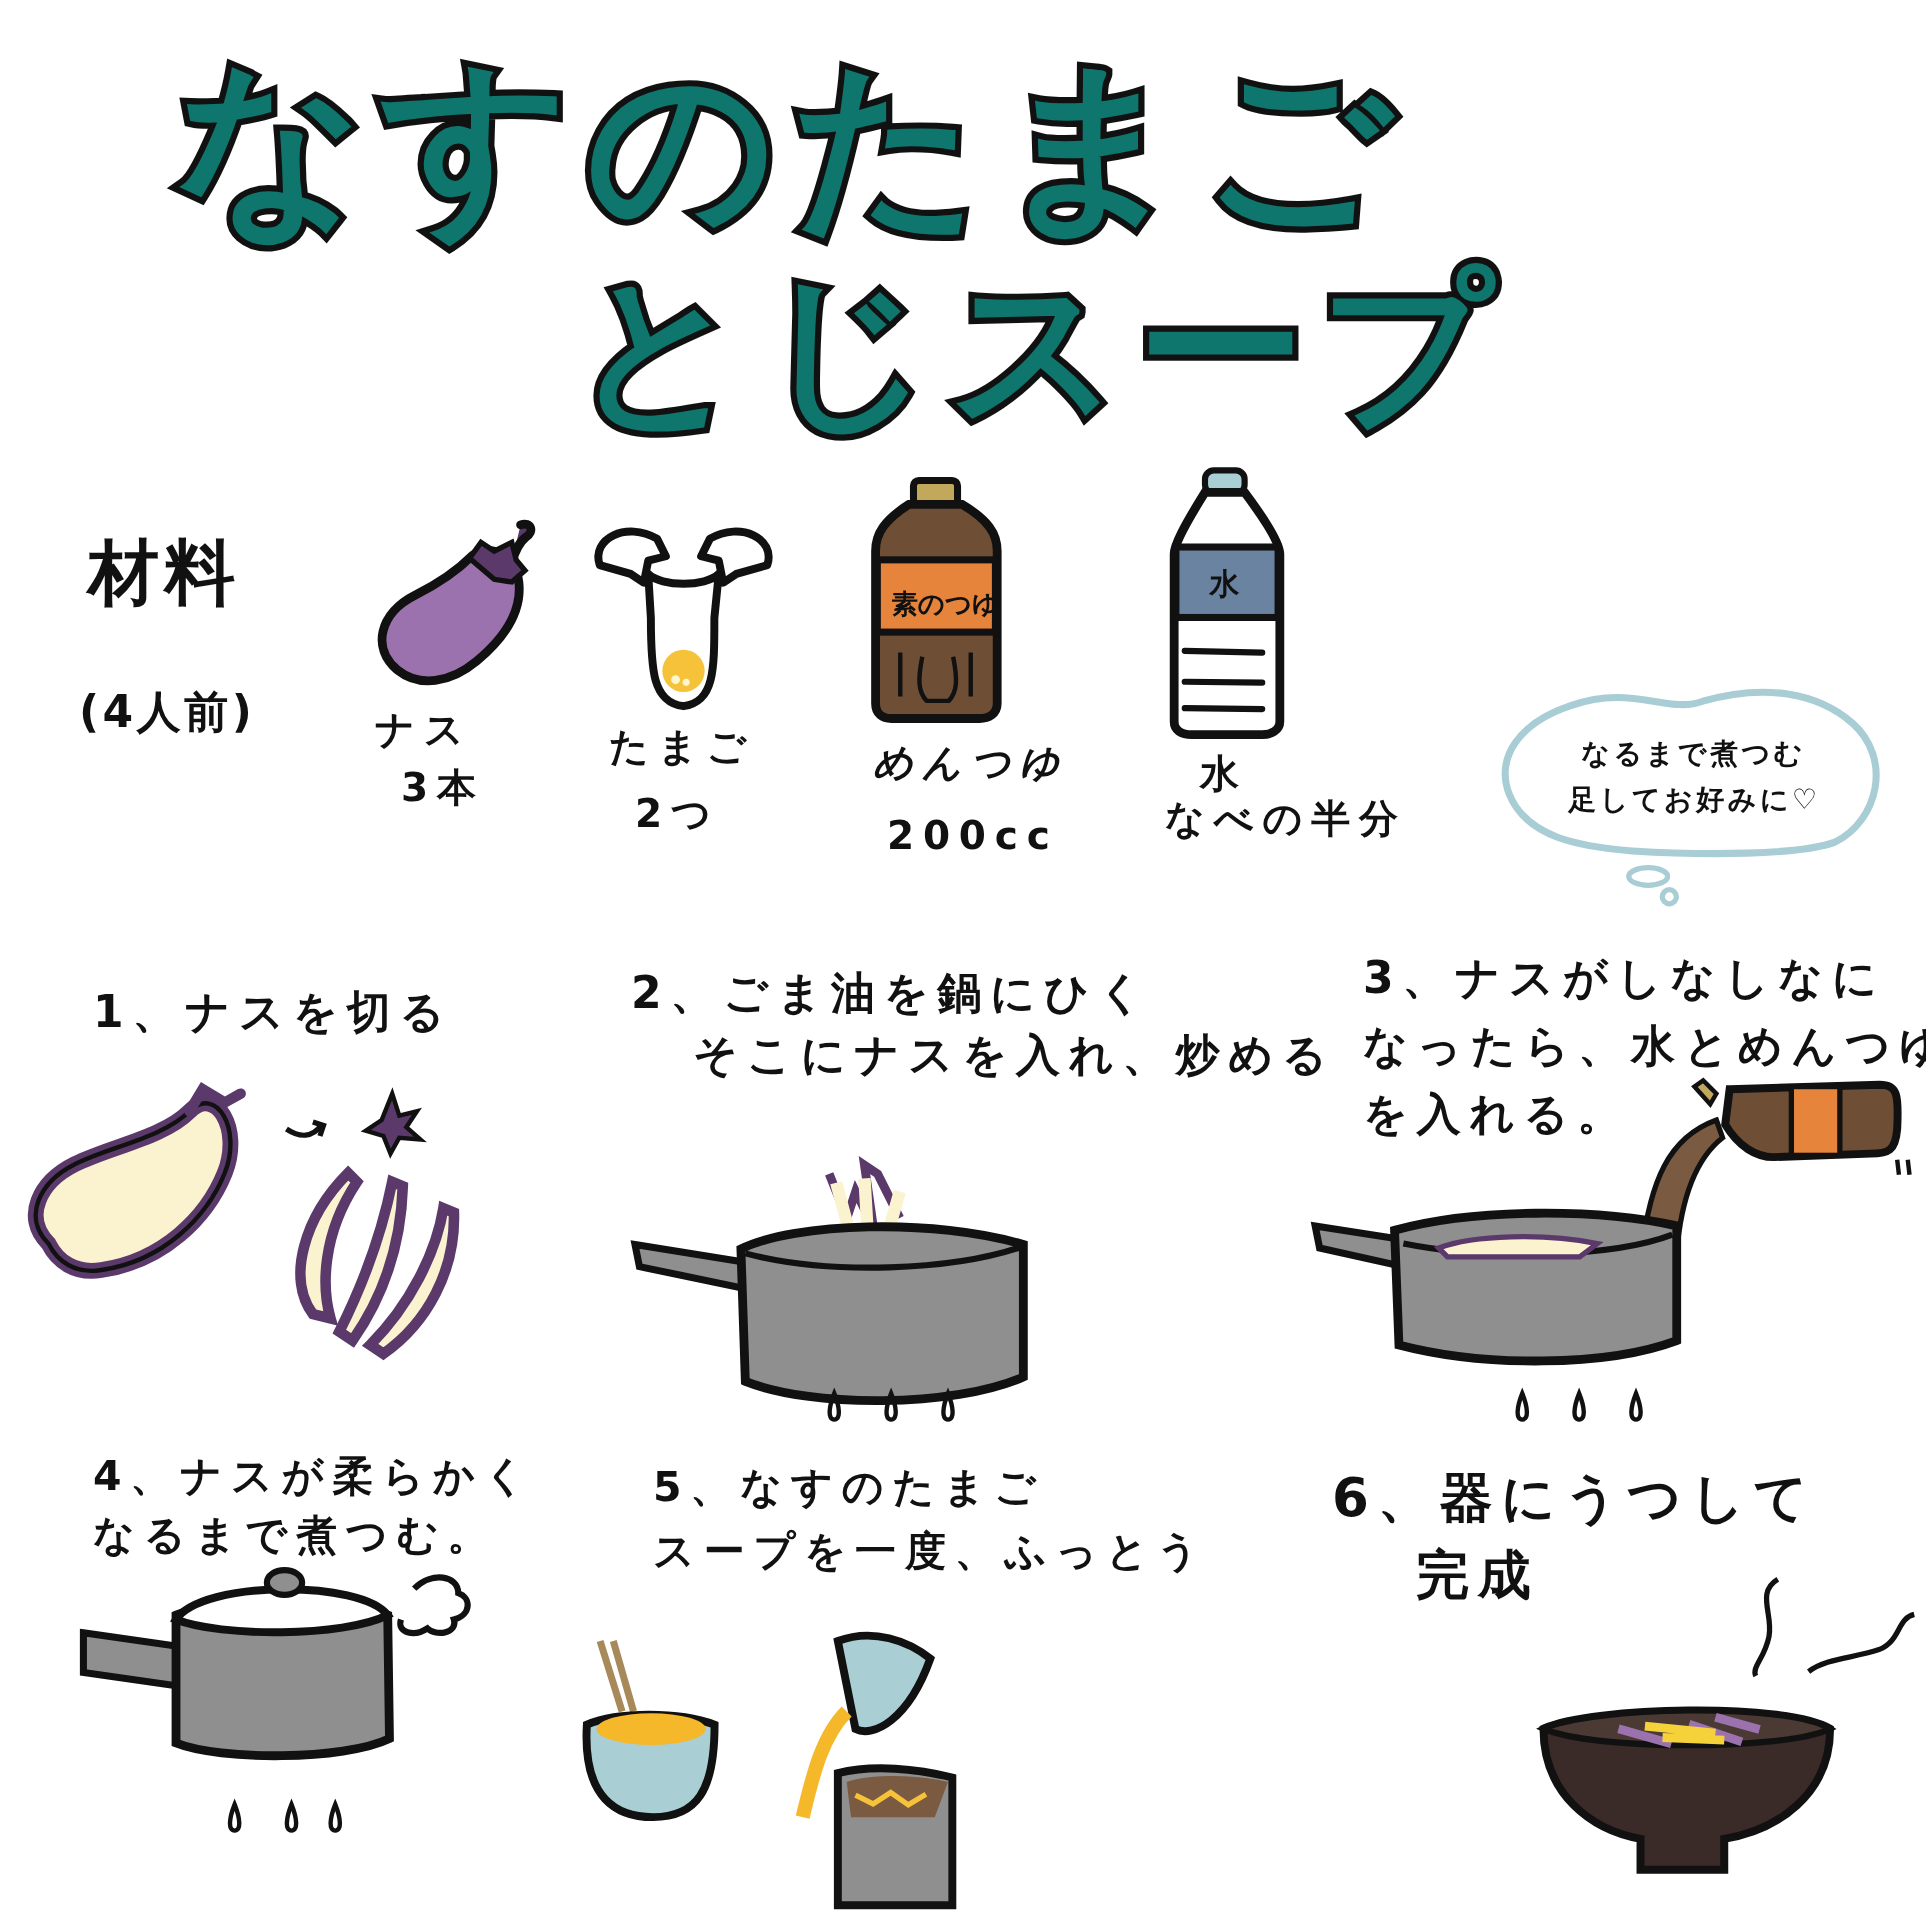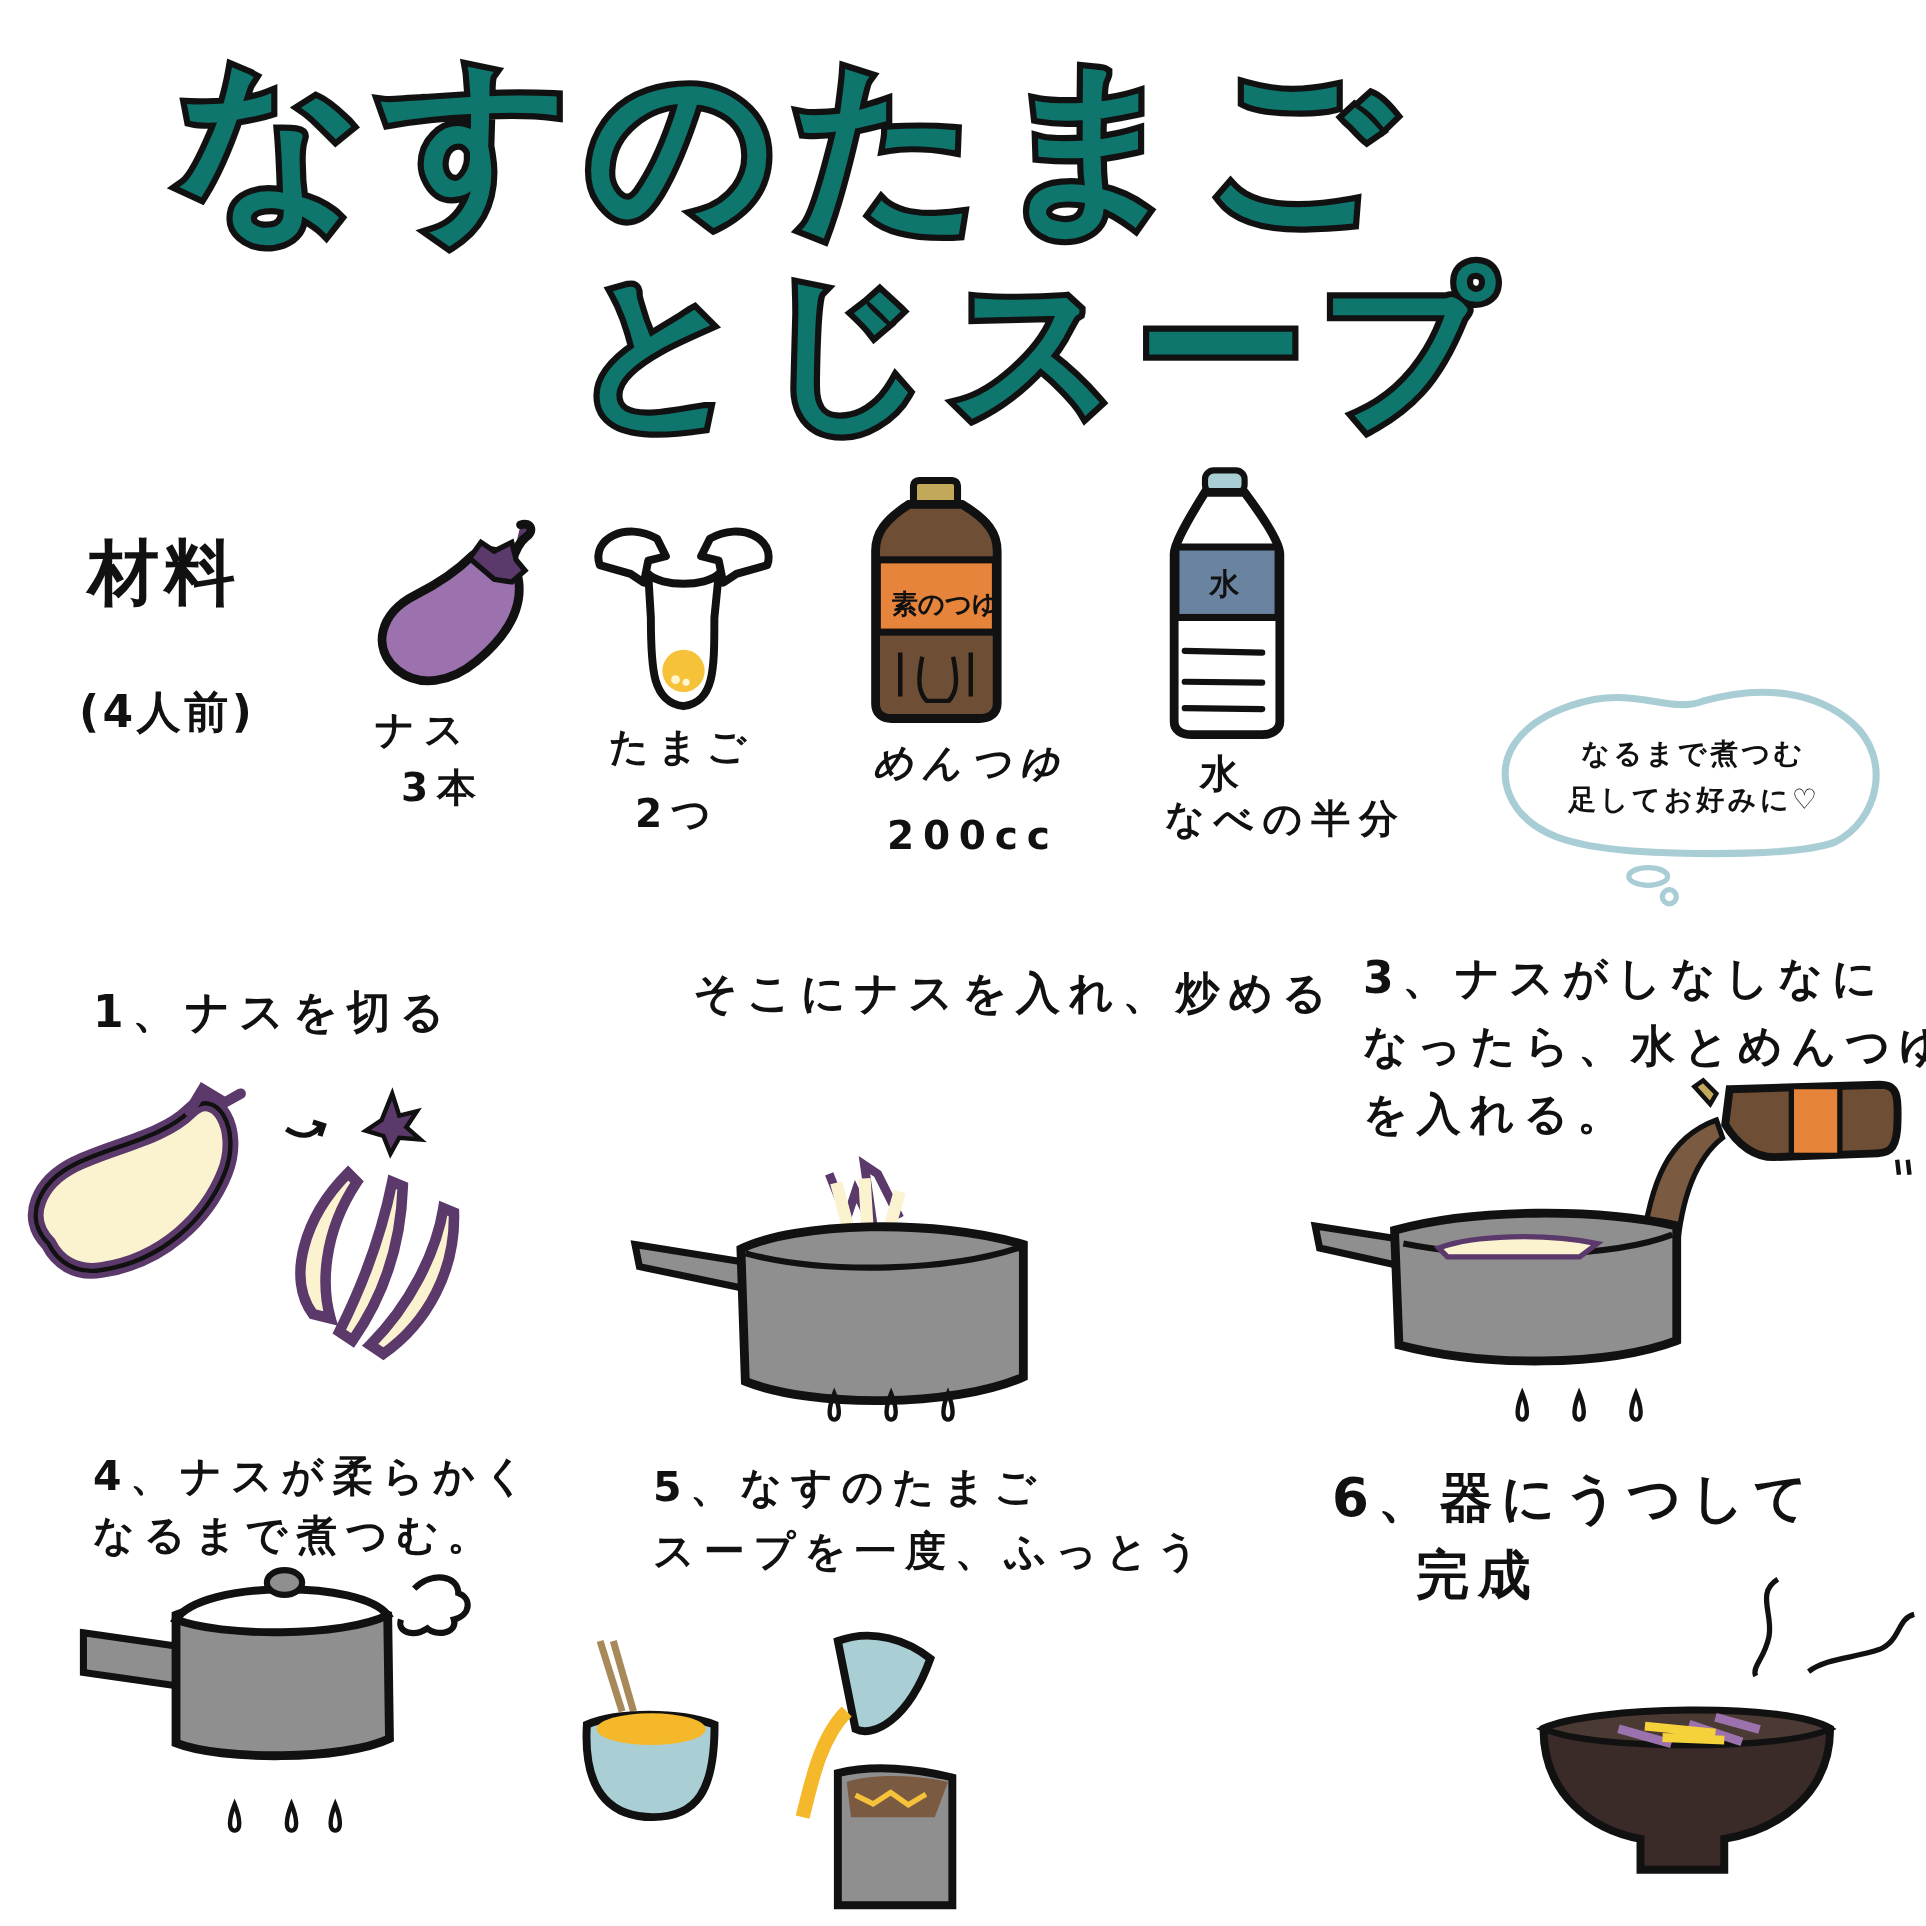--- a/index.html
+++ b/index.html
@@ -87,20 +87,21 @@
   <path d="M190 40 L205 15 L230 30 L248 20" stroke="#5b3a6b" stroke-width="12" fill="none" stroke-linecap="round"></path>
   <path d="M300 60 C315 70 330 70 340 55" stroke="#111" stroke-width="6" fill="none"></path>
     <path d="M330 52 L342 56 L338 68" stroke="#111" stroke-width="6" fill="none"></path>
   <path d="M420 20 L428 45 L448 40 L436 58 L452 72 L428 70 L418 88 L410 68 L390 62 L408 50 Z" fill="#5b3a6b" stroke="#111" stroke-width="5"></path>
   <path d="M330 270 C300 230 320 160 370 110 L380 120 C340 180 340 240 350 275 Z" fill="#fbf3d0" stroke="#5b3a6b" stroke-width="12"></path>
   <path d="M360 290 C390 230 410 170 420 120 L432 125 C430 190 410 250 375 300 Z" fill="#fbf3d0" stroke="#5b3a6b" stroke-width="12"></path>
   <path d="M395 305 C440 260 470 200 478 150 L490 155 C492 220 460 280 410 315 Z" fill="#fbf3d0" stroke="#5b3a6b" stroke-width="12"></path>
 </svg>
 
 <div class="abs hand step-text" style="left:631px; top:962px; line-height:1.4;">
+  <div><span>2、</span><span>ごま油を鍋にひく</span></div>
   <div style="padding-left:62px;">そこにナスを入れ、炒める</div>
 </div>
 <svg style="left:635px;top:1165px;" width="406" height="265" viewBox="0 0 460 300">
   <path d="M220 10 L240 60 L250 30 L270 70 L260 0 L275 10 L300 60" stroke="#5b3a6b" stroke-width="10" fill="none"></path>
   <path d="M228 20 L248 95 M260 15 L265 100 M300 30 L280 100" stroke="#fbf3d0" stroke-width="14"></path>
   <path d="M0 90 L125 110 L125 140 L5 115 Z" fill="#8f8f8f" stroke="#111" stroke-width="8"></path>
   <path d="M120 95 C180 65 340 60 440 90 L440 240 C360 275 200 275 125 245 Z" fill="#8f8f8f" stroke="#111" stroke-width="10"></path>
   <path d="M125 100 C220 125 360 120 440 92" stroke="#111" stroke-width="7" fill="none"></path>
 </svg>
 <svg style="left:816px;top:1389px;" width="159" height="35" viewBox="0 0 180 40">

